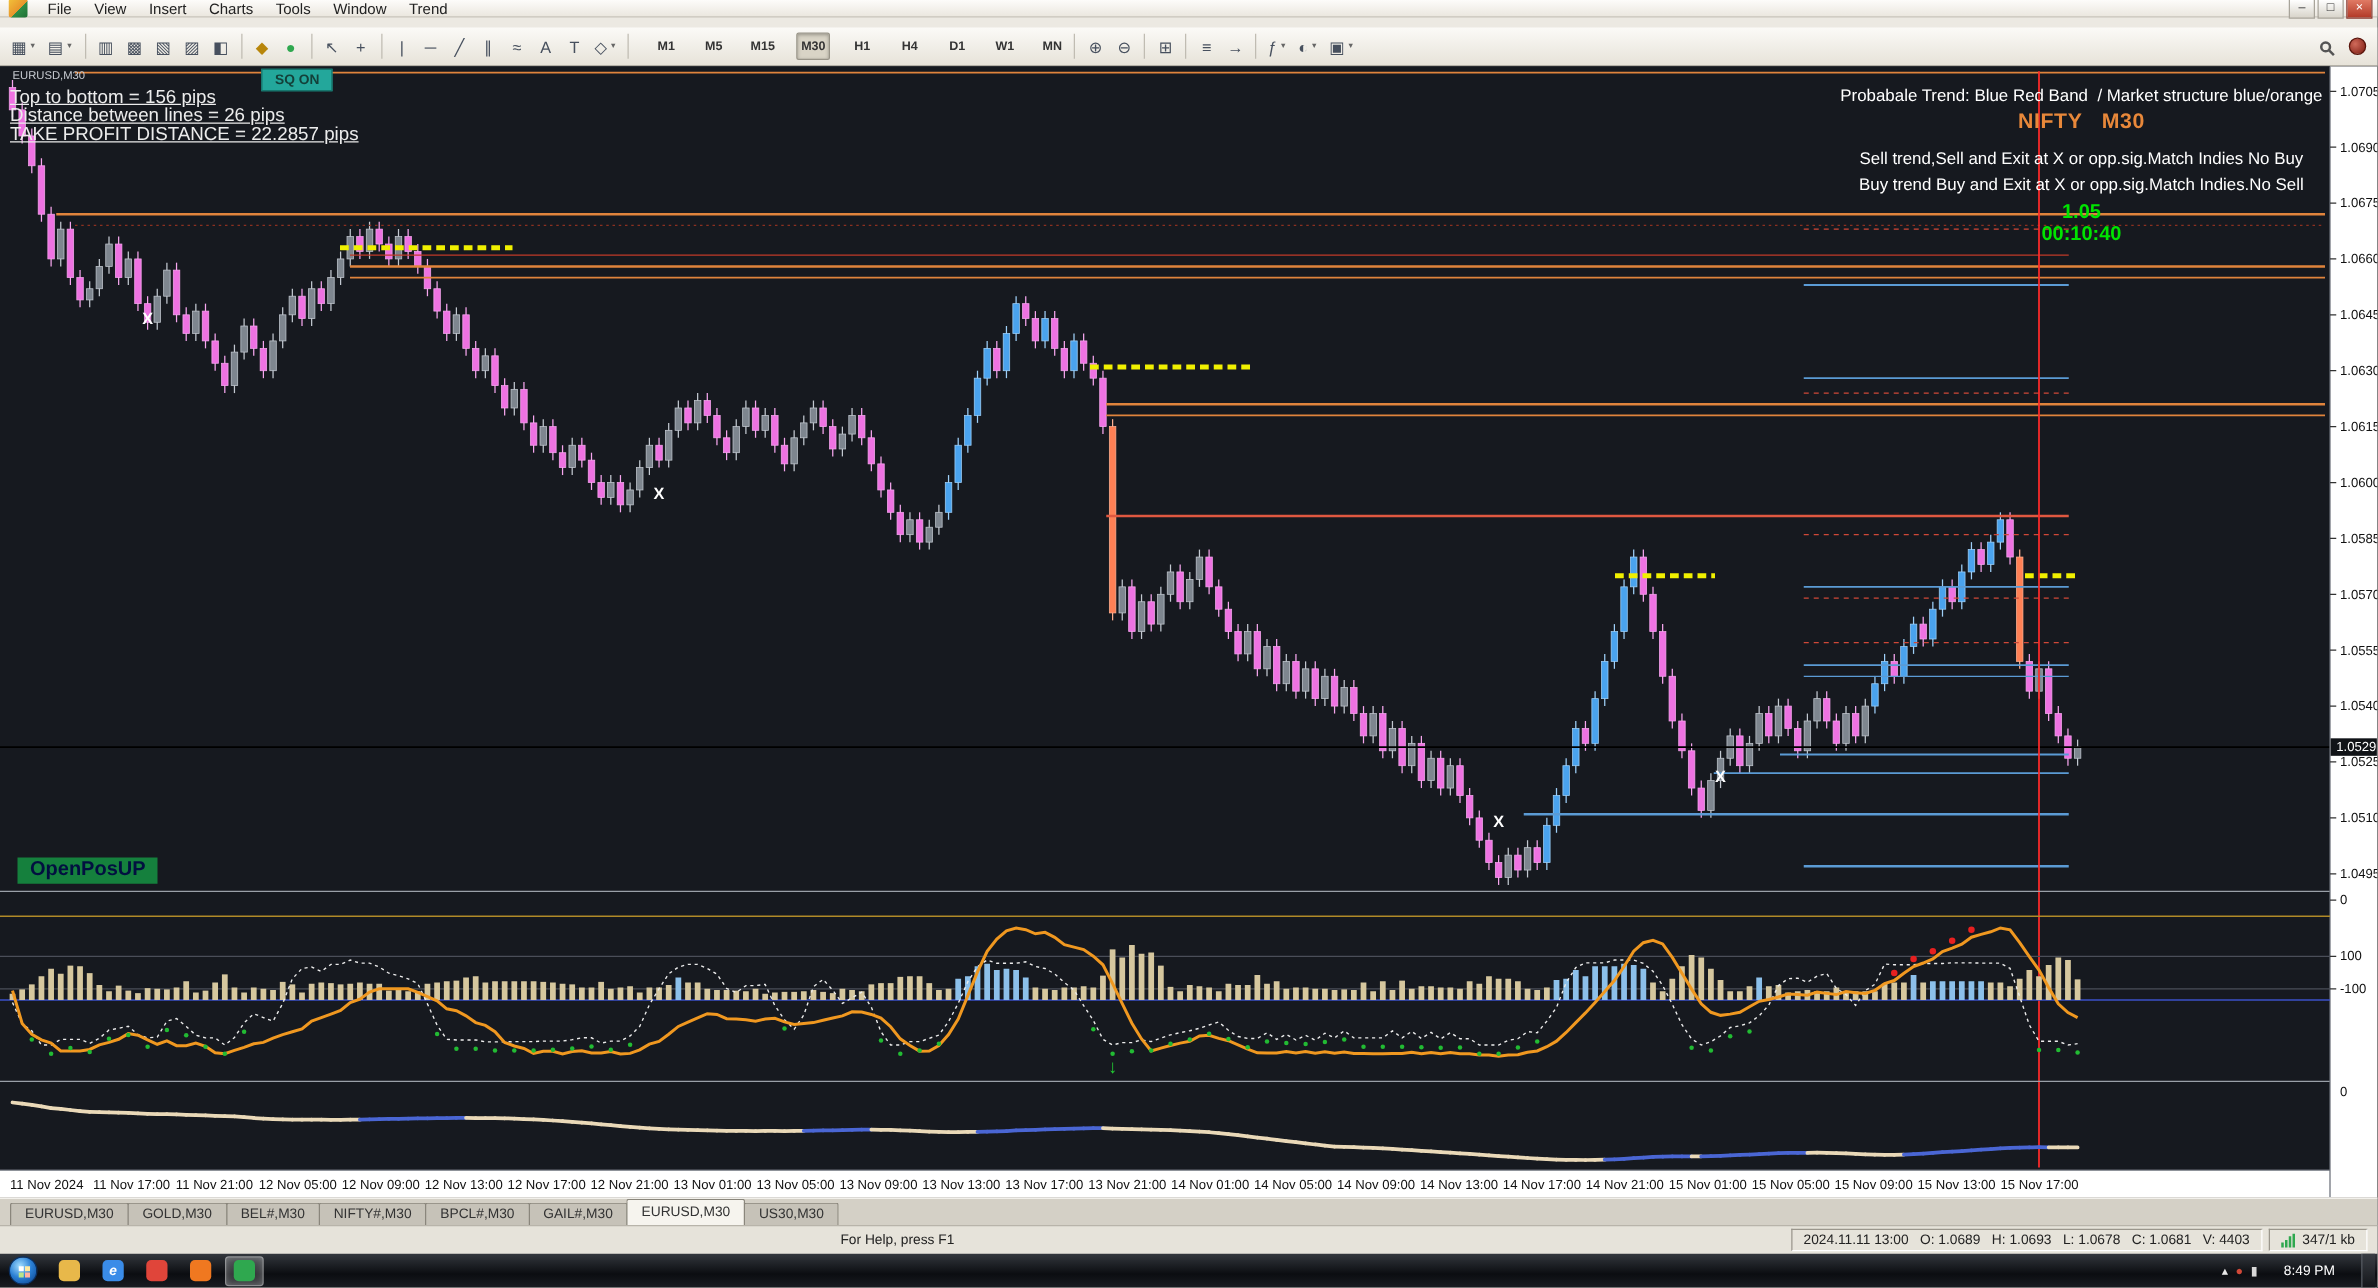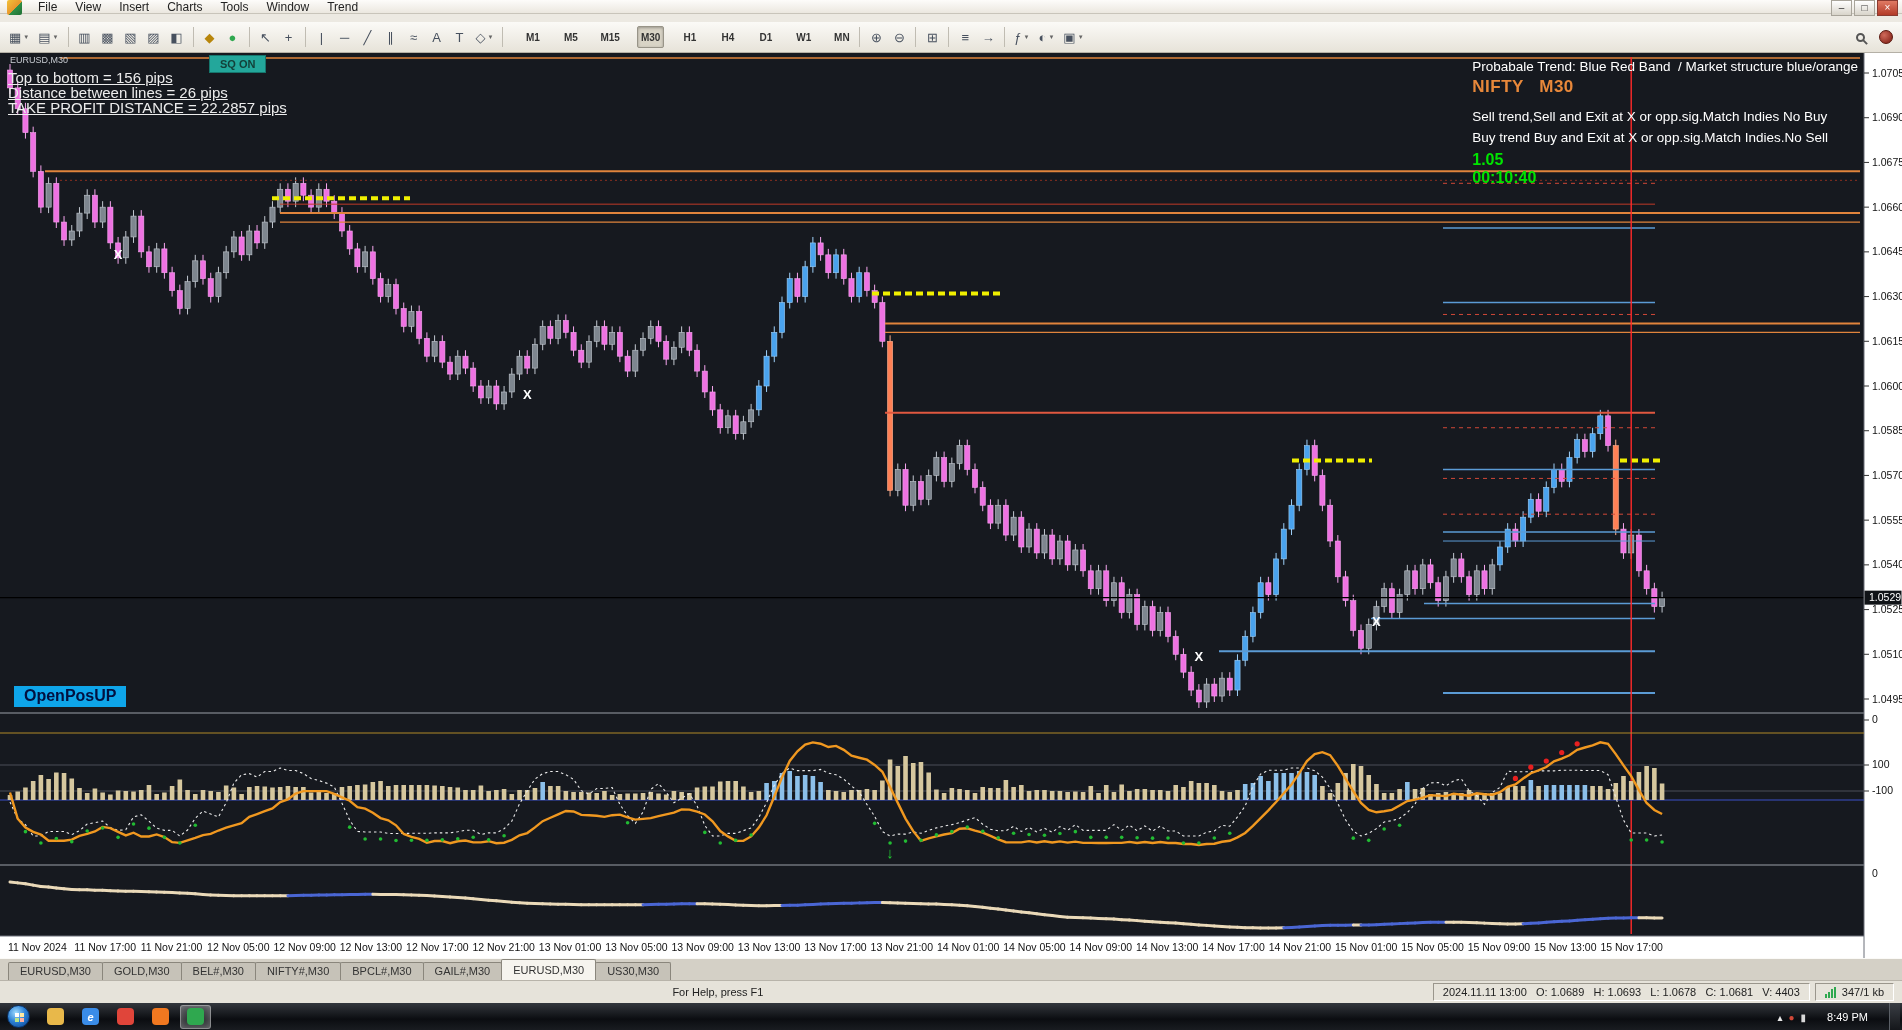--- a/index.html
+++ b/index.html
@@ -1,21 +1,21 @@
 <!DOCTYPE html>
 <html><head>
 <meta charset="utf-8">
 <style>
   *{box-sizing:border-box;margin:0;padding:0;}
   body{margin:0;background:#666;font-family:"Liberation Sans",sans-serif;}
   .screen{position:relative;width:1902px;height:1030px;background:#ece9e2;overflow:hidden;font-family:"Liberation Sans",sans-serif;}
   [data-bind]{white-space:pre;}
 
   
-  .menubar{position:absolute;top:0;left:0;right:0;height:14px;background:linear-gradient(#fdfcfa,#ebe7df);border-bottom:1px solid #c8c4ba;display:flex;padding:0 4px;}
+  .menubar{position:absolute;top:0;left:0;right:0;height:14px;background:linear-gradient(#fdfcfa,#ebe7df);border-bottom:1px solid #c8c4ba;display:flex;align-items:center;padding:0 4px;}
   .appicon{width:15px;height:15px;margin:0 7px 0 3px;border-radius:2px;background:linear-gradient(135deg,#f2c23a 0%,#e8952c 55%,#2f8f46 56%,#1f6f34 100%);}
   .menu-items{display:flex;align-items:center;}
   .mi{padding:3px 9px;font-size:12px;color:#222;cursor:default;}
   .winctl{margin-left:auto;display:flex;gap:2px;}
   .wbtn{width:21px;height:16px;border:1px solid #a8a49a;background:linear-gradient(#ffffff,#d8d4ca);font-size:10px;line-height:13px;text-align:center;color:#333;}
   .wbtn.close{background:linear-gradient(#e07a64,#b23a28);color:#fff;border-color:#8a3a30;}
 
   
   .toolbar{position:absolute;top:22px;left:0;right:0;height:31px;background:linear-gradient(#fbfaf7,#e7e3d9);border-bottom:1px solid #b4b0a6;display:flex;align-items:center;padding:0 5px;}
   .tb-main{display:flex;align-items:center;gap:1px;}
@@ -30,28 +30,28 @@
   .record{width:14px;height:14px;border-radius:50%;background:radial-gradient(circle at 35% 35%,#d06a5a,#7a1a10);border:1px solid #5a150c;}
 
   
   .chartwrap{position:absolute;top:53px;left:0;width:1902px;height:905px;background:#16191f;}
   .chartwrap svg{position:absolute;top:0;left:0;}
   .ov{position:absolute;pointer-events:none;}
   .symcorner{left:10px;top:2px;font-size:9px;color:#c8ccd2;}
   .infoblock{left:8px;top:17px;}
   .infoline{color:#ececec;font-size:15px;line-height:15px;text-decoration:underline;}
   .sqon{position:absolute;left:209px;top:2px;height:18px;padding:0 10px;background:#23a79b;color:#134039;font-weight:bold;font-size:11px;display:flex;align-items:center;border:1px solid #16766d;}
-  .rightblock{right:44px;top:6px;text-align:left;}
+  .rightblock{right:44px;top:16px;text-align:center;}
   .rb-title{font-size:13.5px;color:#fff;}
   .rb-symbol{font-size:17px;font-weight:bold;color:#e8883a;margin-top:3px;letter-spacing:.5px;}
   .rb-line{font-size:13.5px;color:#fff;line-height:21px;}
   .rb-line.first{margin-top:9px;}
   .rb-value{font-size:16px;font-weight:bold;color:#00e400;margin-top:3px;}
   .rb-timer{font-size:16px;font-weight:bold;color:#00e400;}
-  .openpos{position:absolute;left:14px;top:633px;background:#0ea5e9;color:#021040;font-weight:bold;font-size:16px;padding:1px 10px 2px;}
+  .openpos{position:absolute;left:14px;top:633px;background:#15803d;color:#021040;font-weight:bold;font-size:16px;padding:1px 10px 2px;}
 
   
   .tabsbar{position:absolute;top:958px;height:22px;left:0;right:0;background:#d4d0c6;border-top:1px solid #fbfaf7;display:flex;align-items:flex-end;padding-left:8px;}
   .tab{height:18px;line-height:17px;padding:0 11px;font-size:11px;color:#333;background:#c6c2b8;border:1px solid #8a867c;border-bottom:none;margin-right:-1px;border-radius:2px 2px 0 0;cursor:default;}
   .tab.active{background:#f6f4ee;height:21px;line-height:20px;position:relative;z-index:2;}
 
   
   .statusbar{position:absolute;top:980px;height:23px;left:0;right:0;background:#e6e3da;border-top:1px solid #b8b4aa;display:flex;align-items:center;font-size:11px;color:#222;padding:0 8px;}
   .sb-left{flex:1;text-align:center;}
   .sb-box{border:1px solid;border-color:#9a968c #ffffff #ffffff #9a968c;padding:2px 9px;margin-left:5px;display:flex;align-items:center;gap:6px;background:#e6e3da;}

